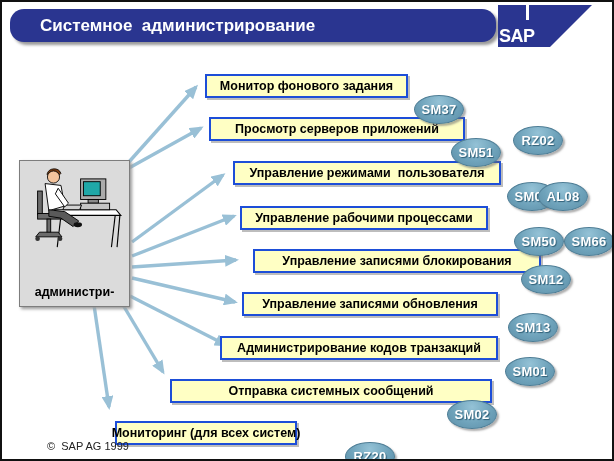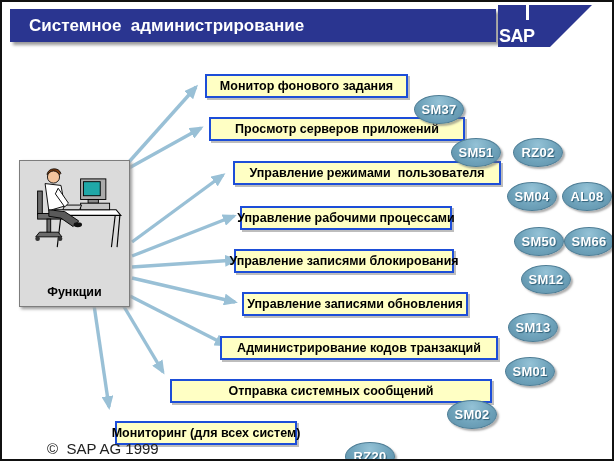--- a/index.html
+++ b/index.html
@@ -5,22 +5,22 @@
   html,body{margin:0;padding:0;}
   body{
     width:614px;height:461px;position:relative;background:#ffffff;
     font-family:"Liberation Sans", sans-serif;
     border:2px solid #111;box-sizing:border-box;overflow:hidden;
   }
   
   .titlebar{
     position:absolute;left:8px;top:7px;width:486px;height:33px;
     background:#2A3590;color:#fff;font-weight:bold;font-size:17px;
-    line-height:33px;padding-left:19px;box-sizing:border-box;
-    box-shadow:3px 3px 3px #9a9a9a;white-space:pre;
+    line-height:33px;padding-left:30px;box-sizing:border-box;
+    box-shadow:3px 3px 3px #9a9a9a;white-space:pre;border-radius:14px;
   }
   .logo{position:absolute;left:496px;top:3px;width:118px;height:42px;}
   
   .fbox{
     position:absolute;height:24px;background:#FFFFC4;
     border:2px solid #1d4ed8;box-shadow:2px 2px 0 #bdbdbd;
     display:flex;align-items:center;justify-content:center;
     font-weight:bold;font-size:12.5px;color:#000;
     box-sizing:border-box;white-space:pre;padding:0 16px;
   }
@@ -40,21 +40,21 @@
   }
   .actorbox .clip{position:absolute;left:3px;top:2px;}
   .caption{
     position:absolute;bottom:6px;left:0;width:100%;text-align:center;
     font-weight:bold;font-size:12.5px;line-height:15px;color:#000;
   }
   
   .arrows{position:absolute;left:0;top:0;width:614px;height:461px;pointer-events:none;}
   
   .copyright{
-    position:absolute;left:45px;top:438px;font-size:15px;color:#222;white-space:pre;
+    position:absolute;left:45px;top:438px;font-size:11px;color:#222;white-space:pre;
   }
 </style>
 </head>
 <body>
 
 <div class="titlebar">Системное  администрирование</div>
 
 <div class="logo">
   <svg width="118" height="42" viewBox="0 0 118 42">
     <polygon points="0,0 94,0 52,42 0,42" fill="#2A3590"></polygon>
@@ -105,39 +105,39 @@
     <circle cx="36" cy="81" r="2.5" fill="#333"></circle>
 
     <path d="M22,12 a8,8 0 0 1 15,-1 l-3,3 q-6,-5 -10,0 z" fill="#7a3d12" stroke="#000" stroke-width="0.8"></path>
     <circle cx="29" cy="15" r="6.5" fill="#f4c49c" stroke="#000" stroke-width="0.9"></circle>
     <path d="M20,22 L37,24 L41,46 L24,51 Z" fill="#ffffff" stroke="#000" stroke-width="1"></path>
     <path d="M34,27 L45,43 L41,47 L31,33 Z" fill="#ffffff" stroke="#000" stroke-width="1"></path>
     <polygon points="24,50 41,52 56,62 50,68 37,59 24,57" fill="#5a5a5a" stroke="#000"></polygon>
     <ellipse cx="55" cy="66" rx="4.5" ry="2.6" fill="#111"></ellipse>
   </svg>
   <div class="caption">
-    <div>Функции</div>
+    <div>администри-</div>
   </div>
 </div>
 
 <div class="fbox" style="left:203px;top:72px;width:203px">Монитор фонового задания</div>
 <div class="fbox" style="left:207px;top:115px;width:256px">Просмотр серверов приложений</div>
 <div class="fbox" style="left:231px;top:159px;width:268px">Управление режимами  пользователя</div>
-<div class="fbox" style="left:238px;top:204px;width:212px">Управление рабочими процессами</div>
-<div class="fbox" style="left:232px;top:247px;width:220px">Управление записями блокирования</div>
-<div class="fbox" style="left:240px;top:290px;width:226px">Управление записями обновления</div>
+<div class="fbox" style="left:238px;top:204px;width:248px">Управление рабочими процессами</div>
+<div class="fbox" style="left:251px;top:247px;width:288px">Управление записями блокирования</div>
+<div class="fbox" style="left:240px;top:290px;width:256px">Управление записями обновления</div>
 <div class="fbox" style="left:218px;top:334px;width:278px">Администрирование кодов транзакций</div>
 <div class="fbox" style="left:168px;top:377px;width:322px">Отправка системных сообщений</div>
 <div class="fbox" style="left:113px;top:419px;width:182px">Мониторинг (для всех систем)</div>
 
 <div class="oval" style="left:412px;top:69px">SM37</div>
 <div class="oval" style="left:449px;top:112px">SM51</div>
-<div class="oval" style="left:511px;top:112px">RZ02</div>
+<div class="oval" style="left:511px;top:100px">RZ02</div>
 <div class="oval" style="left:505px;top:156px">SM04</div>
-<div class="oval" style="left:560px;top:156px">AL08</div>
+<div class="oval" style="left:536px;top:156px">AL08</div>
 <div class="oval" style="left:512px;top:201px">SM50</div>
 <div class="oval" style="left:562px;top:201px">SM66</div>
 <div class="oval" style="left:519px;top:239px">SM12</div>
 <div class="oval" style="left:506px;top:287px">SM13</div>
 <div class="oval" style="left:503px;top:331px">SM01</div>
 <div class="oval" style="left:445px;top:374px">SM02</div>
 <div class="oval" style="left:343px;top:416px">RZ20</div>
 
 <div class="copyright">©  SAP AG 1999</div>
 

